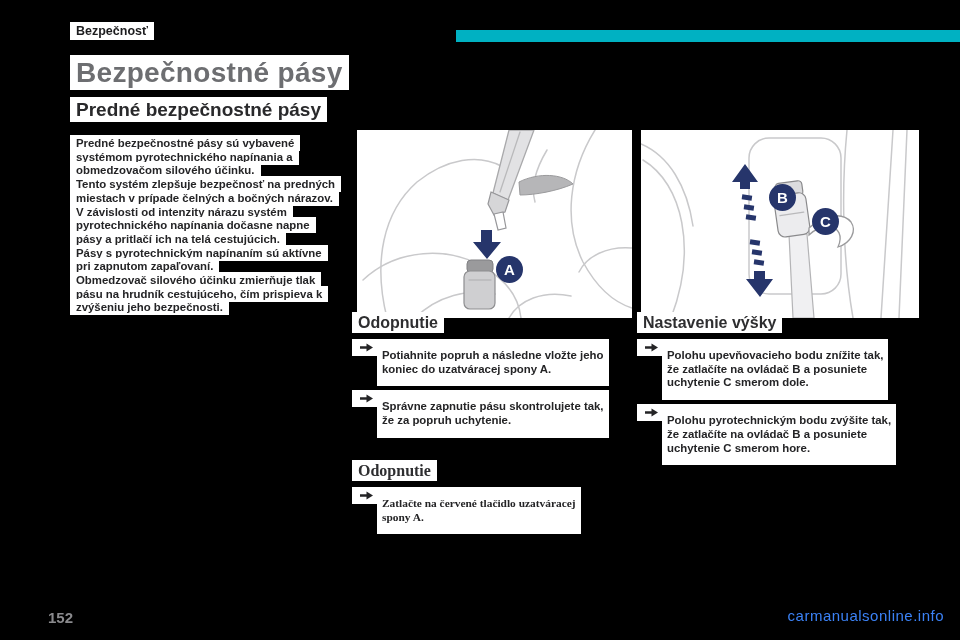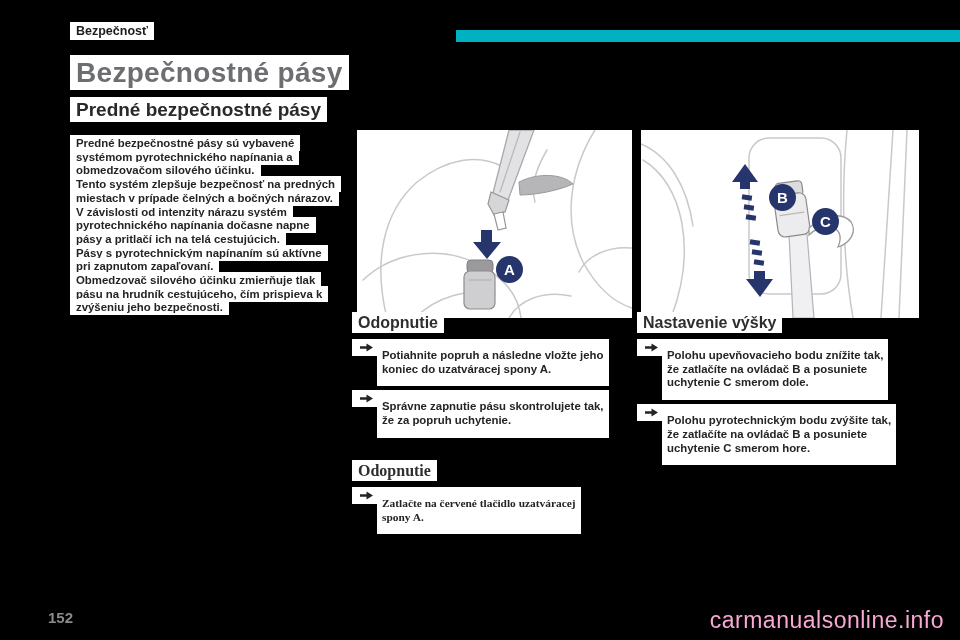--- a/index.html
+++ b/index.html
@@ -38,21 +38,21 @@
   .bullet{display:flex;align-items:flex-start;margin-bottom:4px;}
   .bullet-icon{
     background:#fff;padding:4px 4px 4px 8px;flex:0 0 auto;line-height:0;margin-top:0;
   }
   .bullet-text{
     display:inline;background:#fff;padding:10px 5px;font-size:11.4px;line-height:13.7px;font-weight:bold;
     box-decoration-break:clone;-webkit-box-decoration-break:clone;white-space:pre-line;
   }
   
   .page-number{position:absolute;left:20px;top:609px;font-size:15px;font-weight:bold;color:#8a8a8d;margin-left:28px;}
-  .watermark{position:absolute;right:16px;top:607px;font-size:23px;color:#f9a8d4;letter-spacing:.5px;}
+  .watermark{position:absolute;right:16px;top:607px;font-size:15px;color:#3b82f6;letter-spacing:.5px;}
   
   .ln{fill:none;stroke:#c9c9cb;stroke-width:1.5;stroke-linecap:round;}
   .ln2{fill:none;stroke:#b9b9bb;stroke-width:1.3;stroke-linecap:round;}
 </style>
 </head>
 <body>
 
 <div id="screen">
 
   <div class="chapter-label"><span class="run">Bezpečnosť</span></div>

